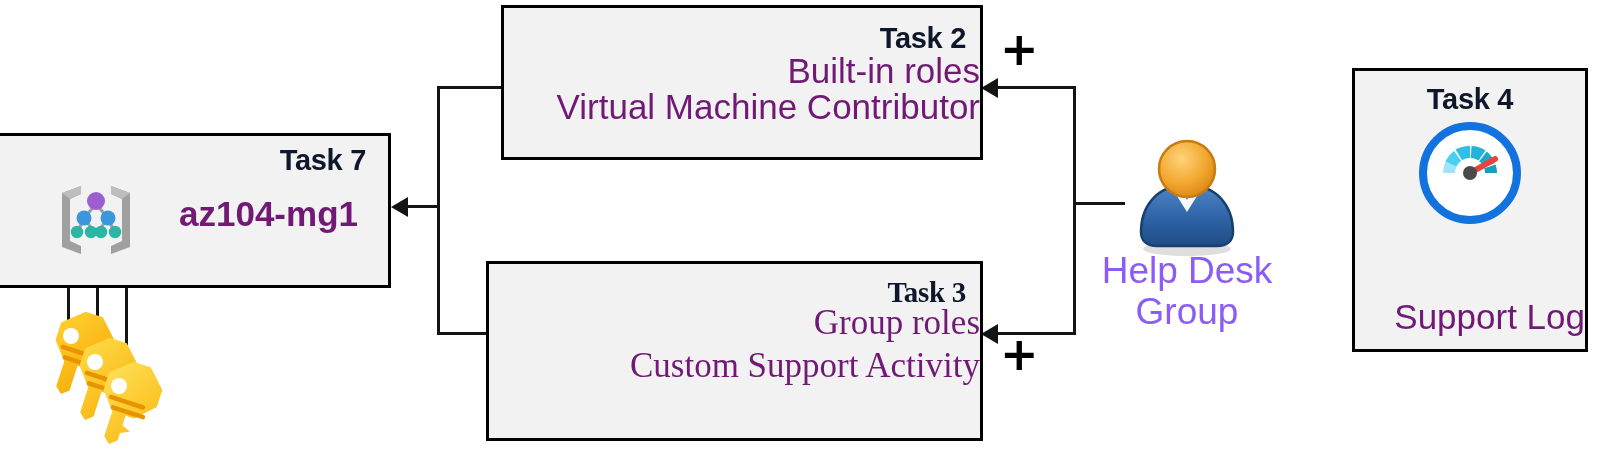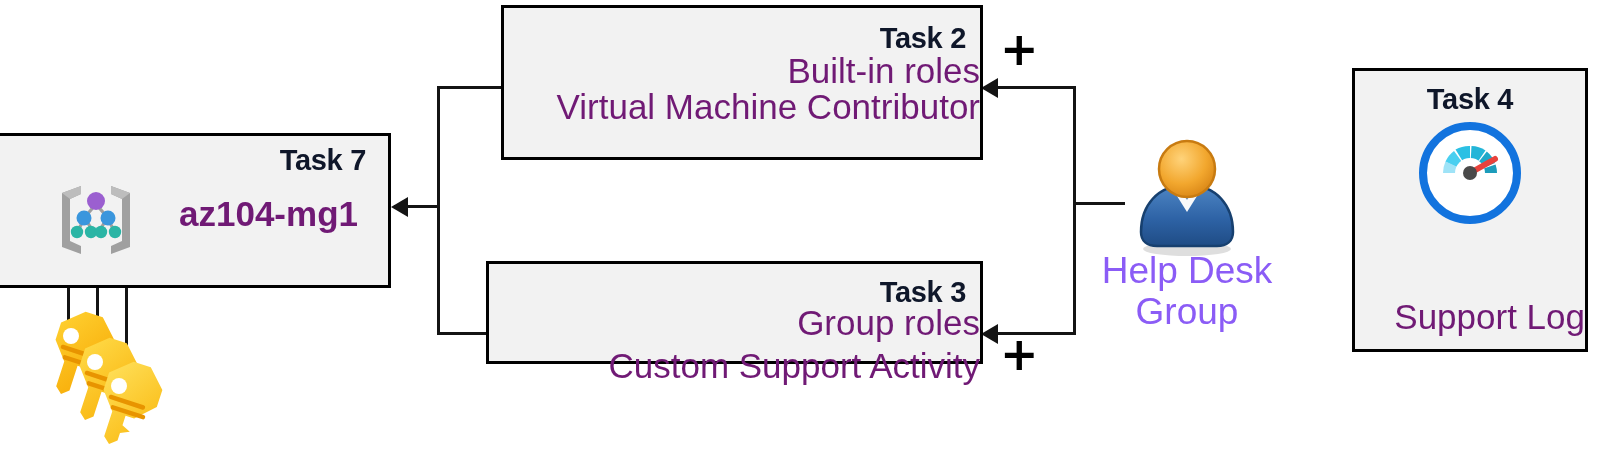--- a/index.html
+++ b/index.html
@@ -137,21 +137,21 @@
       </svg>
     </span>
   </div>
 
   <div class="box" style="left:501px; top:5px; width:482px; height:155px;">
     <span class="task-label" style="right:14px; top:14px;">Task 2</span>
     <span class="box-text" style="left:0; right:0; top:42px;">Built-in roles</span>
     <span class="box-text" style="left:0; right:0; top:78px;">Virtual Machine Contributor</span>
   </div>
 
-  <div class="box" style="left:486px; top:261px; width:497px; height:103px;">
+  <div class="box" style="left:486px; top:261px; width:497px; height:180px;font-family:Liberation Serif, serif;">
     <span class="task-label" style="right:14px; top:12px;">Task 3</span>
     <span class="box-text" style="left:0; right:0; top:38px;">Group roles</span>
     <span class="box-text" style="left:0; right:0; top:81px;">Custom Support Activity</span>
   </div>
 
   <div class="box" style="left:1352px; top:68px; width:236px; height:284px;text-decoration:underline;">
     <span class="task-label" style="left:0; right:0; top:12px; text-align:center;">Task 4</span>
 
     <span style="position:absolute; left:50%; top:50px; transform:translateX(-50%);">
       <svg width="104" height="104" viewBox="0 0 104 104">

